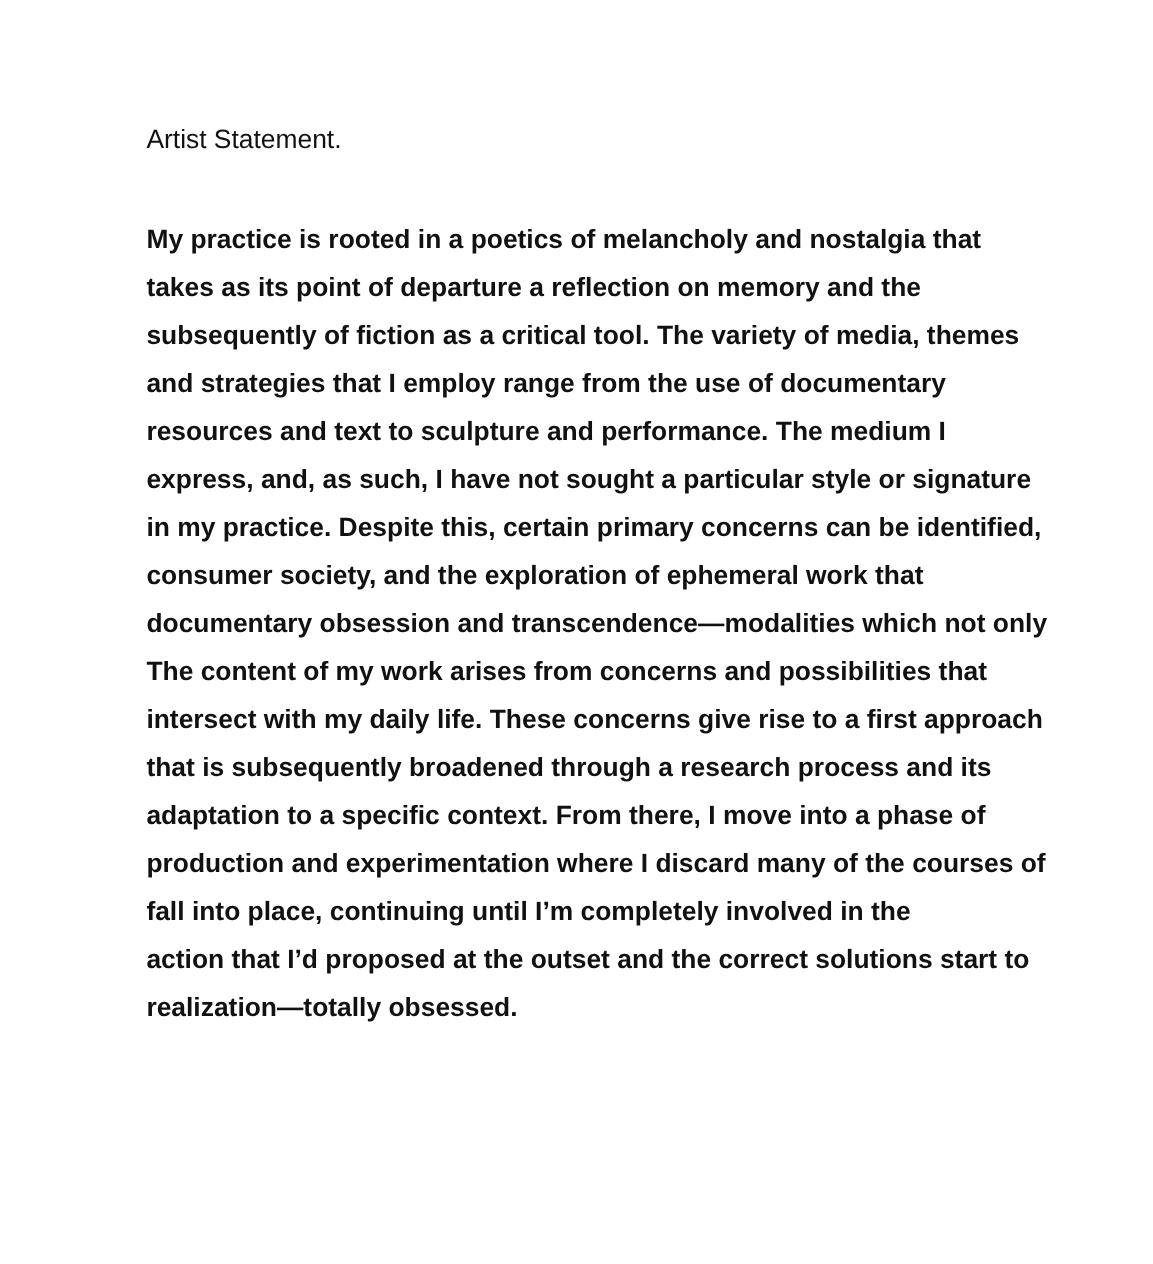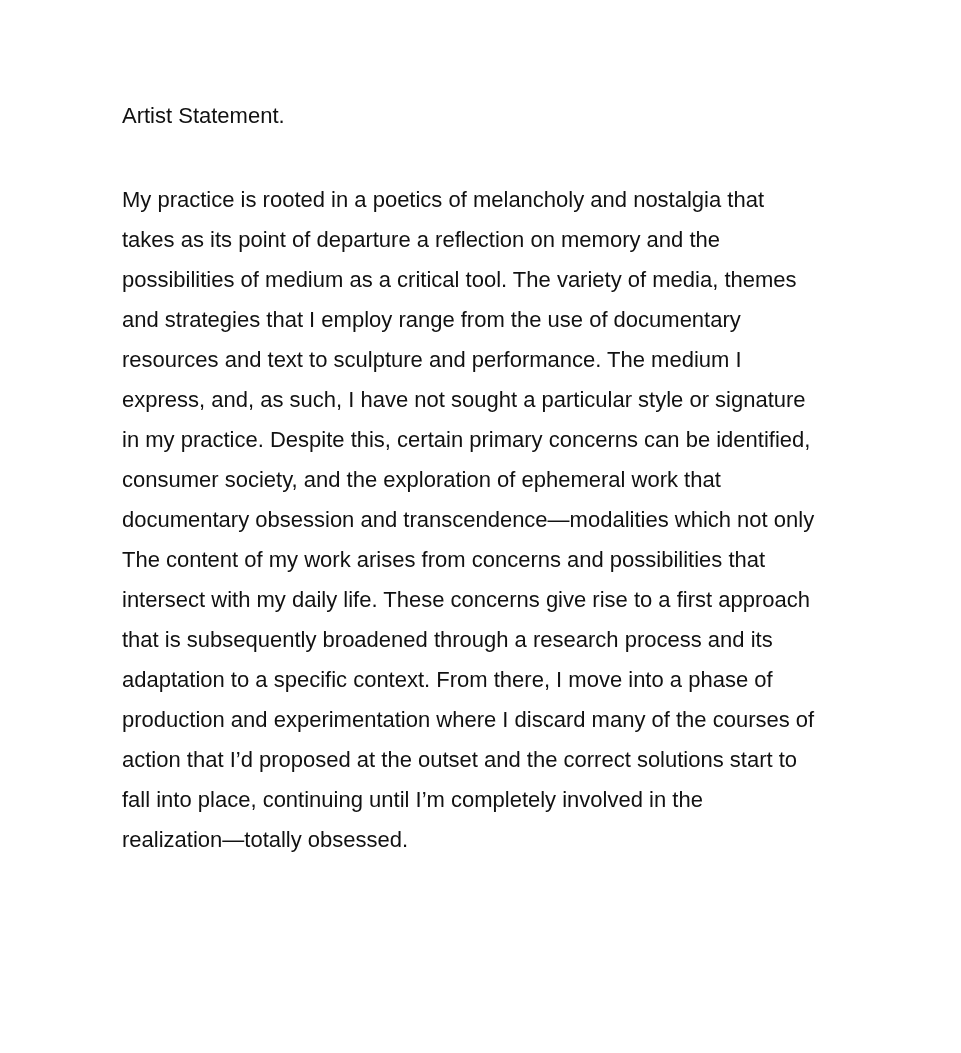--- a/index.html
+++ b/index.html
@@ -24,46 +24,46 @@
   .doc-title {
     font-size: 22px;
     font-weight: 400;
     line-height: 40px;
     margin-bottom: 44px;
     white-space: nowrap;
   }
   .paragraph { }
   .line {
     font-size: 22px;
-    font-weight: 400;
+    font-weight: 700;
     line-height: 40px;
     white-space: nowrap;
   }
 </style>
 </head>
 <body>
 
 <div class="page">
   <h1 class="doc-title">Artist Statement.</h1>
 
   <div class="paragraph">
     <div class="line">My practice is rooted in a poetics of melancholy and nostalgia that</div>
     <div class="line">takes as its point of departure a reflection on memory and the</div>
-    <div class="line">possibilities of medium as a critical tool. The variety of media, themes</div>
+    <div class="line">subsequently of fiction as a critical tool. The variety of media, themes</div>
     <div class="line">and strategies that I employ range from the use of documentary</div>
     <div class="line">resources and text to sculpture and performance. The medium I</div>
     <div class="line">express, and, as such, I have not sought a particular style or signature</div>
     <div class="line">in my practice. Despite this, certain primary concerns can be identified,</div>
     <div class="line">consumer society, and the exploration of ephemeral work that</div>
     <div class="line">documentary obsession and transcendence—modalities which not only</div>
   </div>
 
   <div class="paragraph">
     <div class="line">The content of my work arises from concerns and possibilities that</div>
     <div class="line">intersect with my daily life. These concerns give rise to a first approach</div>
     <div class="line">that is subsequently broadened through a research process and its</div>
     <div class="line">adaptation to a specific context. From there, I move into a phase of</div>
     <div class="line">production and experimentation where I discard many of the courses of</div>
+    <div class="line">fall into place, continuing until I’m completely involved in the</div>
     <div class="line">action that I’d proposed at the outset and the correct solutions start to</div>
-    <div class="line">fall into place, continuing until I’m completely involved in the</div>
     <div class="line">realization—totally obsessed.</div>
   </div>
 </div>
 
 </body></html>

